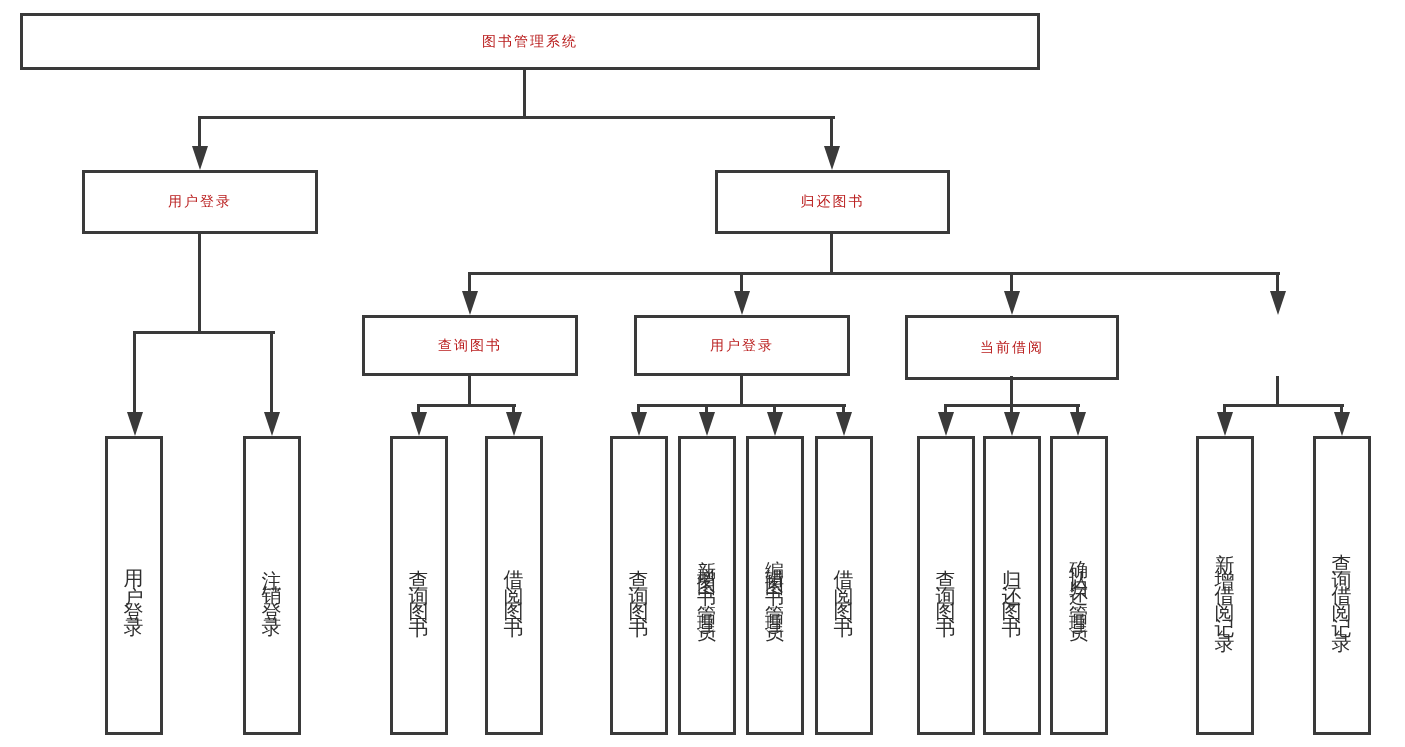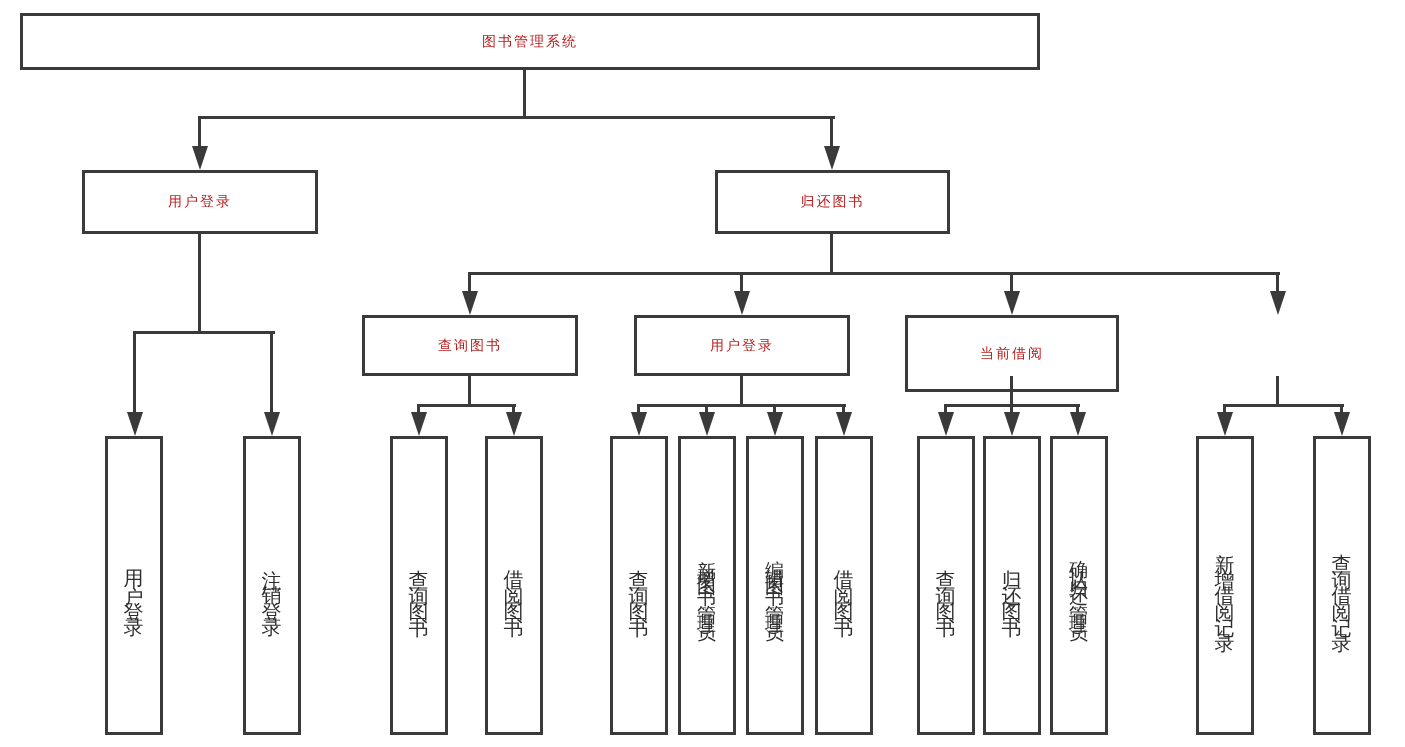--- a/index.html
+++ b/index.html
@@ -49,21 +49,21 @@
   <div class="box hbox" style="left:715px;top:170px;width:235px;height:64px">
     <span>归还图书</span>
   </div>
 
   <div class="box hbox" style="left:362px;top:315px;width:216px;height:61px">
     <span>查询图书</span>
   </div>
   <div class="box hbox" style="left:634px;top:315px;width:216px;height:61px">
     <span>用户登录</span>
   </div>
-  <div class="box hbox" style="left:905px;top:315px;width:214px;height:77px">
+  <div class="box hbox" style="left:905px;top:315px;width:214px;height:65px">
     <span>当前借阅</span>
   </div>
 
   <div class="box leaf" style="left:105px">
     <span>用户登录</span>
   </div>
   <div class="box leaf" style="left:243px">
     <span>注销登录</span>
   </div>
 

